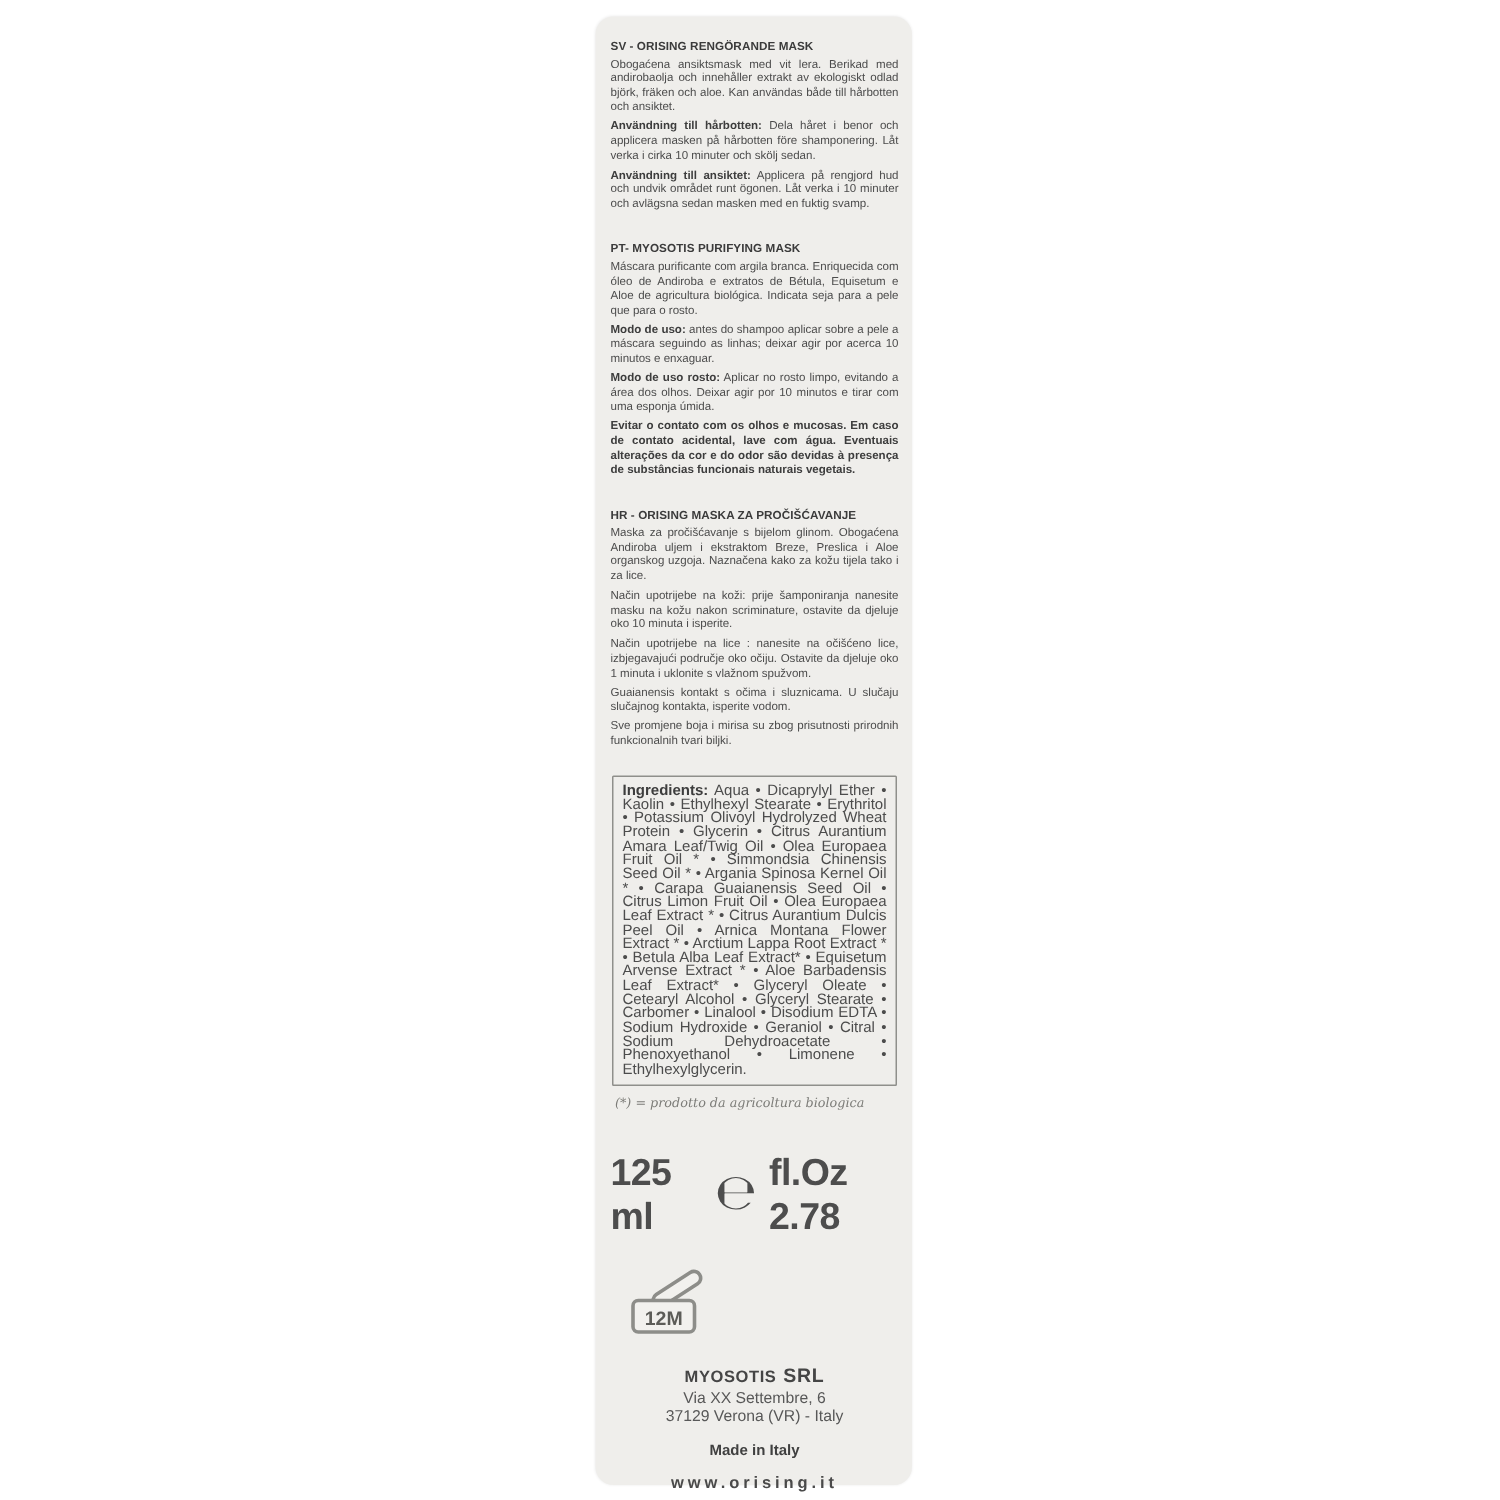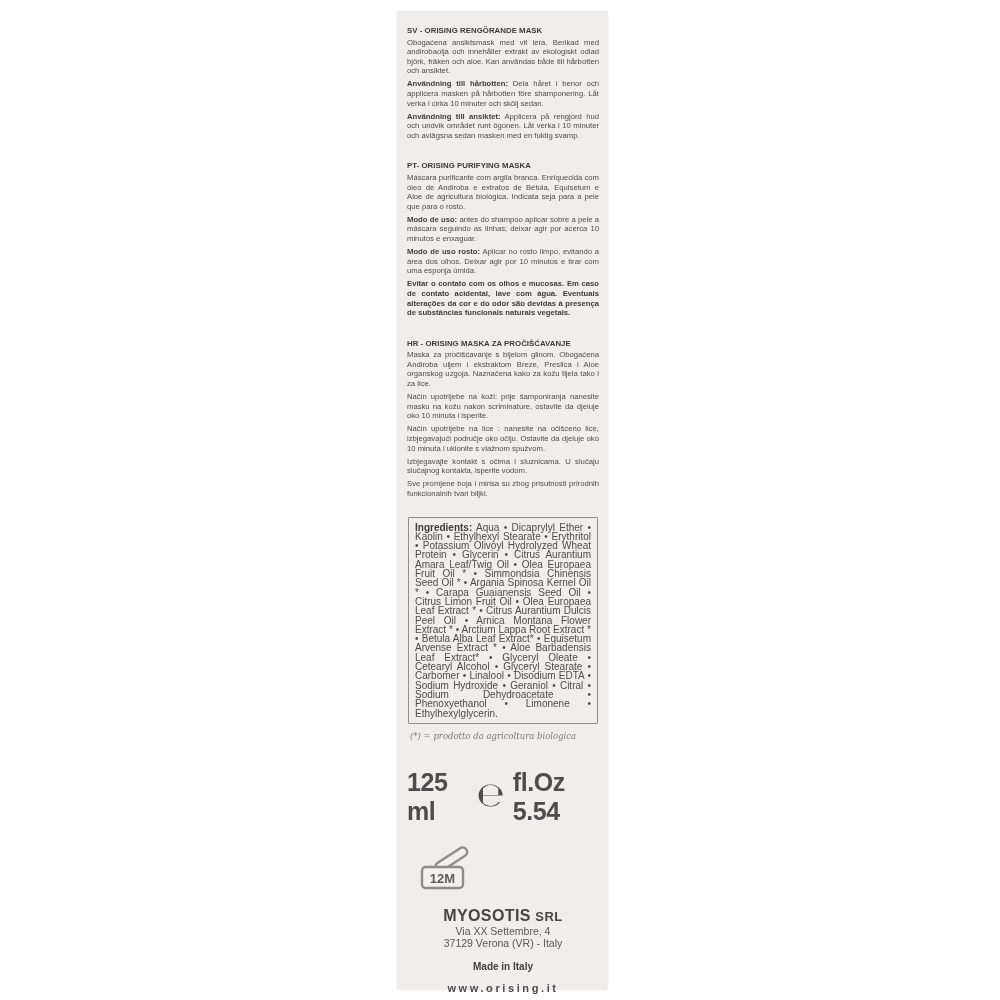--- a/index.html
+++ b/index.html
@@ -3,21 +3,21 @@
 <meta charset="utf-8">
 <style>
   * { margin:0; padding:0; box-sizing:border-box; }
   html,body { width:1000px; height:1000px; background:#ffffff; }
   body { font-family:"Liberation Sans", sans-serif; position:relative; overflow:hidden; }
 
   .panel {
     position:absolute; left:397px; top:11px; width:211px; height:979px;
     background:linear-gradient(90deg,#e4e3e0 0%,#eeede a 0%,#efeeeb 4%,#f1f0ed 50%,#edece9 90%,#e1e0dd 100%);
     background-color:#efeeeb;
-    border-radius:2px;
+    border-radius:12px;
     box-shadow:0 0 2px rgba(0,0,0,0.08);
   }
   .content { padding:15px 9px 0 10px; color:#4c4c4c; }
 
   .section { margin-bottom:21px; }
   .sec-heading { font-size:7.8px; font-weight:bold; color:#3b3b3b; letter-spacing:.05px; margin-bottom:2.5px; }
   .para { font-size:7.7px; line-height:9.6px; text-align:justify; margin-bottom:3.5px; color:#4c4c4c; }
   .para b { font-weight:bold; color:#3d3d3d;margin-top:33px; }
   .para.warn { font-weight:bold; color:#3d3d3d; }
 
@@ -32,81 +32,81 @@
 
   .volume { display:flex; align-items:center; justify-content:flex-end; gap:8px; margin-top:27px; color:#4d4d4d; }
   .vol-ml, .vol-floz { font-size:25px; font-weight:600; letter-spacing:-0.4px; }
   .e-mark { font-size:33px; font-weight:400; font-family:"DejaVu Sans", sans-serif; line-height:1; margin-top:-4px; }
 
   .pao { text-align:left; margin-top:13px; }
   .pao svg { display:inline-block; }
 
   .company { text-align:center; margin-top:12px; color:#4a4a4a; }
   .co-name-row { font-weight:bold; color:#454545; }
-  .co-name { font-size:16px; letter-spacing:.4px;text-align:center; }
+  .co-name { font-size:11px; letter-spacing:.4px;text-align:center; }
   .co-suffix { font-size:13px; letter-spacing:.5px; }
   .addr { font-size:10.5px; line-height:12.5px; color:#585858; }
   .made { font-size:10px; font-weight:bold; margin-top:11px; color:#404040; }
   .site { font-size:11px; font-weight:bold; letter-spacing:2.6px; margin-top:10px; color:#4a4a4a; }
 </style>
 </head>
 <body>
 
 <div class="panel">
   <div class="content">
 
     <div class="section">
       <div class="sec-heading">SV - ORISING RENGÖRANDE MASK</div>
       <p class="para"><span>Obogaćena ansiktsmask med vit lera. Berikad med andirobaolja och innehåller extrakt av ekologiskt odlad björk, fräken och aloe. Kan användas både till hårbotten och ansiktet.</span></p>
       <p class="para"><b>Användning till hårbotten:</b> <span>Dela håret i benor och applicera masken på hårbotten före shamponering. Låt verka i cirka 10 minuter och skölj sedan.</span></p>
       <p class="para"><b>Användning till ansiktet:</b> <span>Applicera på rengjord hud och undvik området runt ögonen. Låt verka i 10 minuter och avlägsna sedan masken med en fuktig svamp.</span></p>
     </div>
 
     <div class="section">
-      <div class="sec-heading">PT- ORISING PURIFYING MASKA</div>
+      <div class="sec-heading">PT- MYOSOTIS PURIFYING MASK</div>
       <p class="para"><span>Máscara purificante com argila branca. Enriquecida com óleo de Andiroba e extratos de Bétula, Equisetum e Aloe de agricultura biológica. Indicata seja para a pele que para o rosto.</span></p>
       <p class="para"><b>Modo de uso:</b> <span>antes do shampoo aplicar sobre a pele a máscara seguindo as linhas; deixar agir por acerca 10 minutos e enxaguar.</span></p>
       <p class="para"><b>Modo de uso rosto:</b> <span>Aplicar no rosto limpo, evitando a área dos olhos. Deixar agir por 10 minutos e tirar com uma esponja úmida.</span></p>
       <p class="para warn">Evitar o contato com os olhos e mucosas. Em caso de contato acidental, lave com água. Eventuais alterações da cor e do odor são devidas à presença de substâncias funcionais naturais vegetais.</p>
     </div>
 
     <div class="section" style="margin-bottom:18px;">
       <div class="sec-heading">HR - ORISING MASKA ZA PROČIŠĆAVANJE</div>
       <p class="para">Maska za pročišćavanje s bijelom glinom. Obogaćena Andiroba uljem i ekstraktom Breze, Preslica i Aloe organskog uzgoja. Naznačena kako za kožu tijela tako i za lice.</p>
       <p class="para">Način upotrijebe na koži: prije šamponiranja nanesite masku na kožu nakon scriminature, ostavite da djeluje oko 10 minuta i isperite.</p>
-      <p class="para">Način upotrijebe na lice : nanesite na očišćeno lice, izbjegavajući područje oko očiju. Ostavite da djeluje oko 10 minuta i uklonite s vlažnom spužvom.</p>
-      <p class="para">Izbjegavajte kontakt s očima i sluznicama. U slučaju slučajnog kontakta, isperite vodom.</p>
+      <p class="para">Način upotrijebe na lice : nanesite na očišćeno lice, izbjegavajući područje oko očiju. Ostavite da djeluje oko 1 minuta i uklonite s vlažnom spužvom.</p>
+      <p class="para">Guaianensis kontakt s očima i sluznicama. U slučaju slučajnog kontakta, isperite vodom.</p>
       <p class="para">Sve promjene boja i mirisa su zbog prisutnosti prirodnih funkcionalnih tvari biljki.</p>
     </div>
 
     <div class="ing-box">
       <b>Ingredients:</b>
       <span>Aqua • Dicaprylyl Ether • Kaolin • Ethylhexyl Stearate • Erythritol • Potassium Olivoyl Hydrolyzed Wheat Protein • Glycerin • Citrus Aurantium Amara Leaf/Twig Oil • Olea Europaea Fruit Oil * • Simmondsia Chinensis Seed Oil * • Argania Spinosa Kernel Oil * • Carapa Guaianensis Seed Oil • Citrus Limon Fruit Oil • Olea Europaea Leaf Extract * • Citrus Aurantium Dulcis Peel Oil • Arnica Montana Flower Extract * • Arctium Lappa Root Extract * • Betula Alba Leaf Extract* • Equisetum Arvense Extract * • Aloe Barbadensis Leaf Extract* • Glyceryl Oleate • Cetearyl Alcohol • Glyceryl Stearate • Carbomer • Linalool • Disodium EDTA • Sodium Hydroxide • Geraniol • Citral • Sodium Dehydroacetate • Phenoxyethanol • Limonene • Ethylhexylglycerin.</span>
     </div>
     <div class="note">(*) = prodotto da agricoltura biologica</div>
 
     <div class="volume">
       <span class="vol-ml">125 ml</span>
       <span class="e-mark">℮</span>
-      <span class="vol-floz">fl.Oz 5.54</span>
+      <span class="vol-floz">fl.Oz 2.78</span>
     </div>
 
     <div class="pao">
       <svg width="72" height="52" viewBox="0 0 72 52">
         <rect x="26" y="16" width="36" height="9" rx="4.5" transform="rotate(-33 44 20)" fill="#f2f1ee" stroke="#8d8d89" stroke-width="2.4"></rect>
         <rect x="15" y="28" width="41" height="21" rx="3.5" fill="#f2f1ee" stroke="#8d8d89" stroke-width="2.4"></rect>
         <text x="35.5" y="44" text-anchor="middle" font-family="Liberation Sans, sans-serif" font-size="13" font-weight="bold" fill="#5c5c58">12M</text>
       </svg>
     </div>
 
     <div class="company">
       <div class="co-name-row">
         <span class="co-name">MYOSOTIS</span>
         <span class="co-suffix">SRL</span>
       </div>
-      <div class="addr">Via XX Settembre, 4</div>
+      <div class="addr">Via XX Settembre, 6</div>
       <div class="addr">37129 Verona (VR) - Italy</div>
       <div class="made">Made in Italy</div>
       <div class="site">www.orising.it</div>
     </div>
 
   </div>
 </div>
 
 </body></html>

